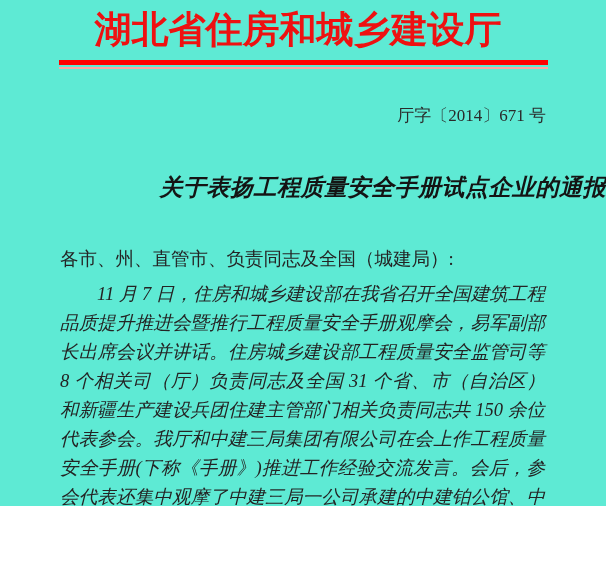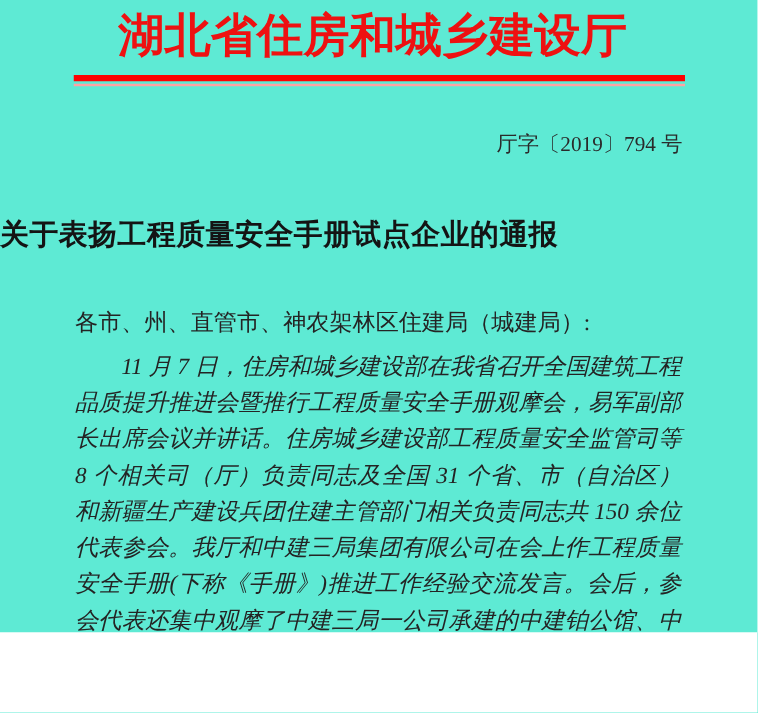--- a/index.html
+++ b/index.html
@@ -29,26 +29,27 @@
   .red-rule .thin{height:2px;margin-top:2px;background:var(--rule-red-light,#ffa3a3);}
   .doc-number{
     margin:36px 60px 0 0;
     text-align:right;
     font-size:17px;
     line-height:22px;
     color:#2a2a2a;
   }
   .doc-title{
     margin:45px 0 0 0;
-    text-align:left;
+    text-align:right;
     font-size:23px;
     font-weight:bold;
     color:#141414;
     letter-spacing:0.5px;
     white-space:nowrap;
+    font-style:italic;
   }
   .doc-body{
     margin:42px 61px 0 60px;
     font-size:18.5px;
     line-height:29px;
     text-align:justify;
     text-justify:inter-character;
     color:var(--body-text,#242424);
   }
   .salutation{margin:0;}
@@ -63,22 +64,22 @@
 
 <div class="page">
 
   <h1 class="agency-header">湖北省住房和城乡建设厅</h1>
 
   <div class="red-rule">
     <div class="thick"></div>
     <div class="thin"></div>
   </div>
 
-  <div class="doc-number">厅字〔2019〕794 号</div>
+  <div class="doc-number">厅字〔2014〕671 号</div>
 
   <h2 class="doc-title">关于表扬工程质量安全手册试点企业的通报</h2>
 
   <div class="doc-body">
-    <p class="salutation">各市、州、直管市、神农架林区住建局（城建局）:</p>
+    <p class="salutation">各市、州、直管市、负责同志及全国（城建局）:</p>
     <p class="body-paragraph">11 月 7 日，住房和城乡建设部在我省召开全国建筑工程品质提升推进会暨推行工程质量安全手册观摩会，易军副部长出席会议并讲话。住房城乡建设部工程质量安全监管司等 8 个相关司（厅）负责同志及全国 31 个省、市（自治区）和新疆生产建设兵团住建主管部门相关负责同志共 150 余位代表参会。我厅和中建三局集团有限公司在会上作工程质量安全手册(下称《手册》)推进工作经验交流发言。会后，参会代表还集中观摩了中建三局一公司承建的中建铂公馆、中天建设集团有限公司承建的顶琇西北湖 B 地块和武汉市汉阳市政建设集团公司承建的月亮湾城市阳台等 3 个项目。</p>
   </div>
 
 </div>
 
 </body></html>

